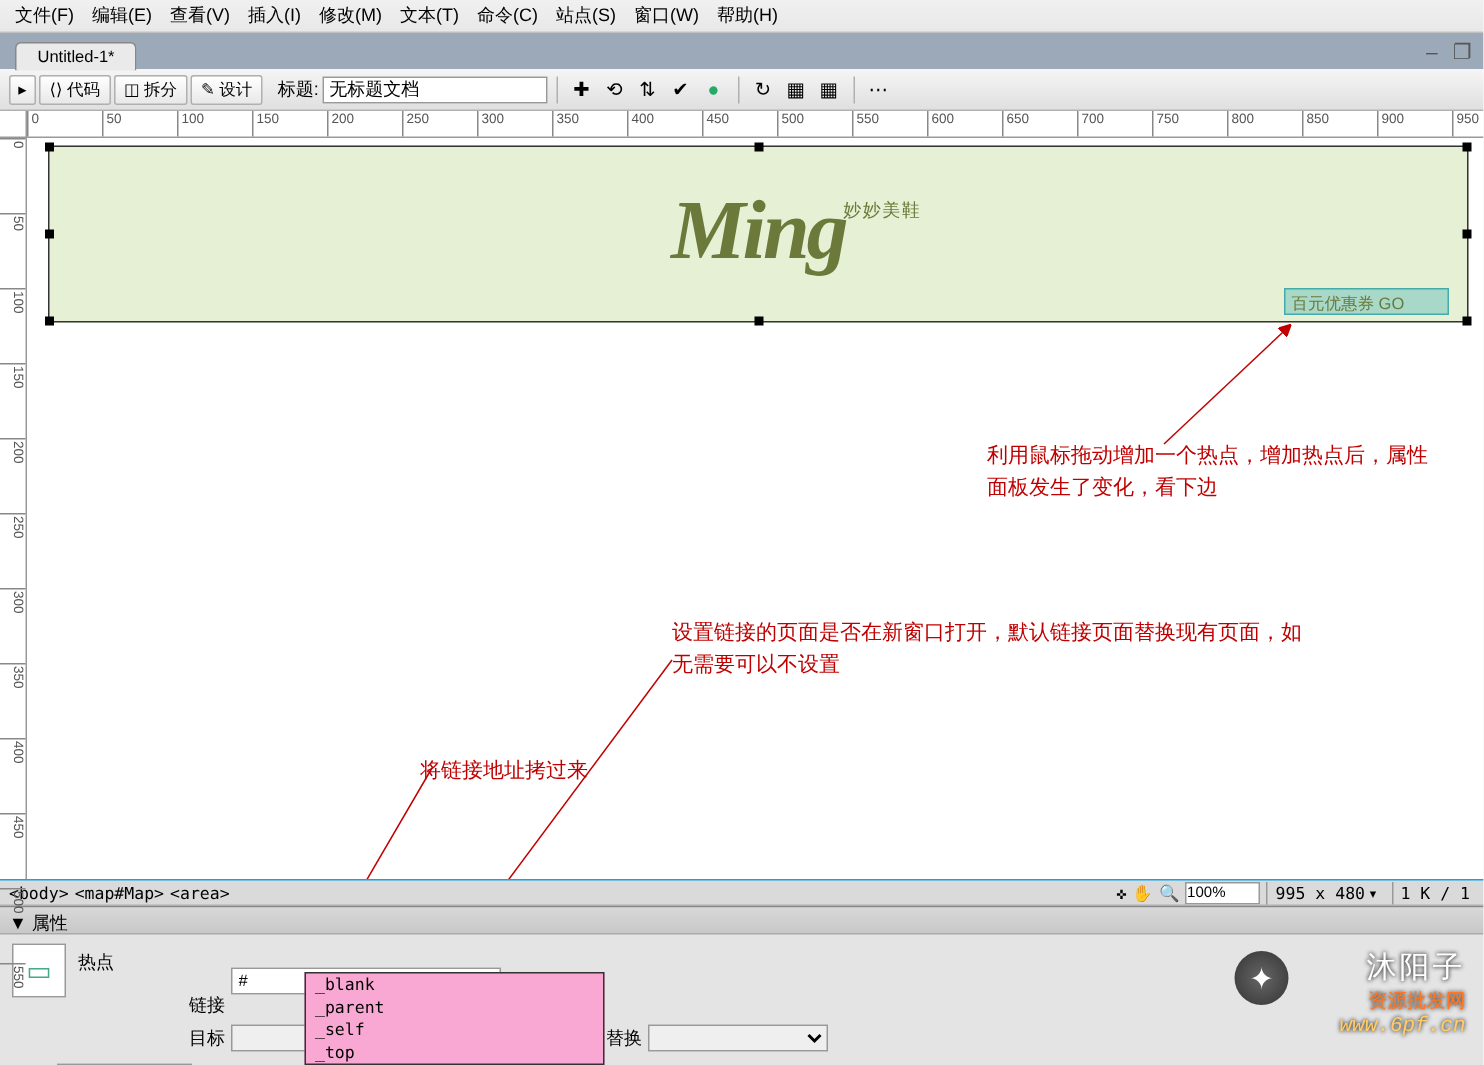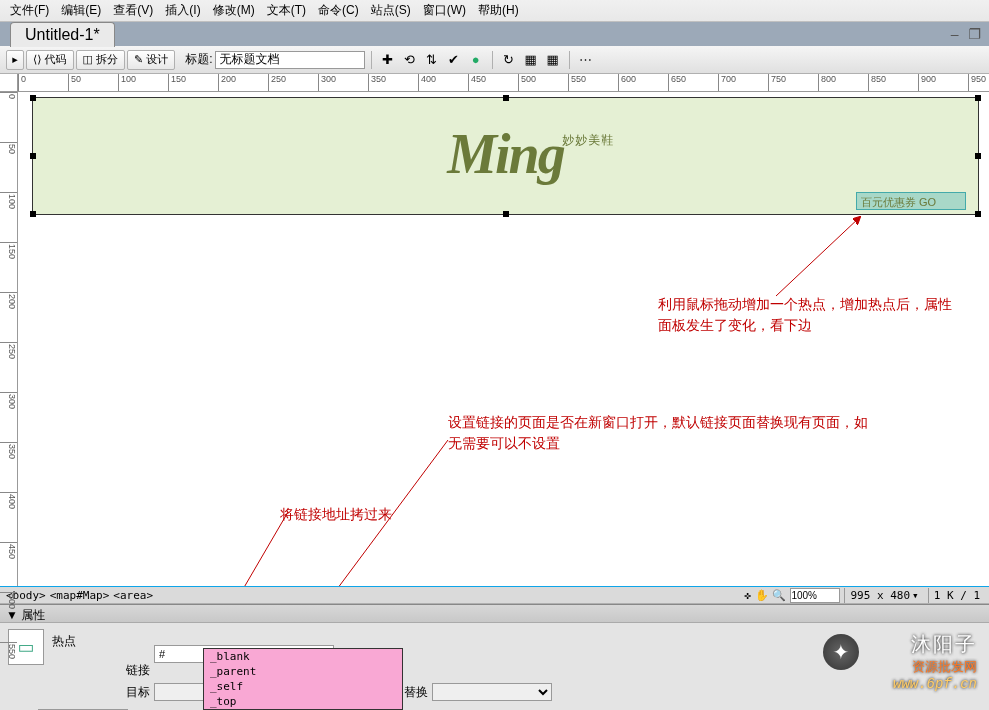--- a/index.html
+++ b/index.html
@@ -34,21 +34,21 @@
     align-items: flex-end;
     padding-left: 10px;
     position: relative;
   }
   .tab {
     background: #eaeaea;
     border: 1px solid #888;
     border-bottom: none;
     border-radius: 4px 4px 0 0;
     padding: 3px 14px;
-    font-size: 16px;
+    font-size: 11px;
     position: relative;
     top: 1px;
   }
   .tab-controls {
     position: absolute;
     right: 8px;
     top: 4px;
     display: flex;
     gap: 10px;
     font-family: Arial;

